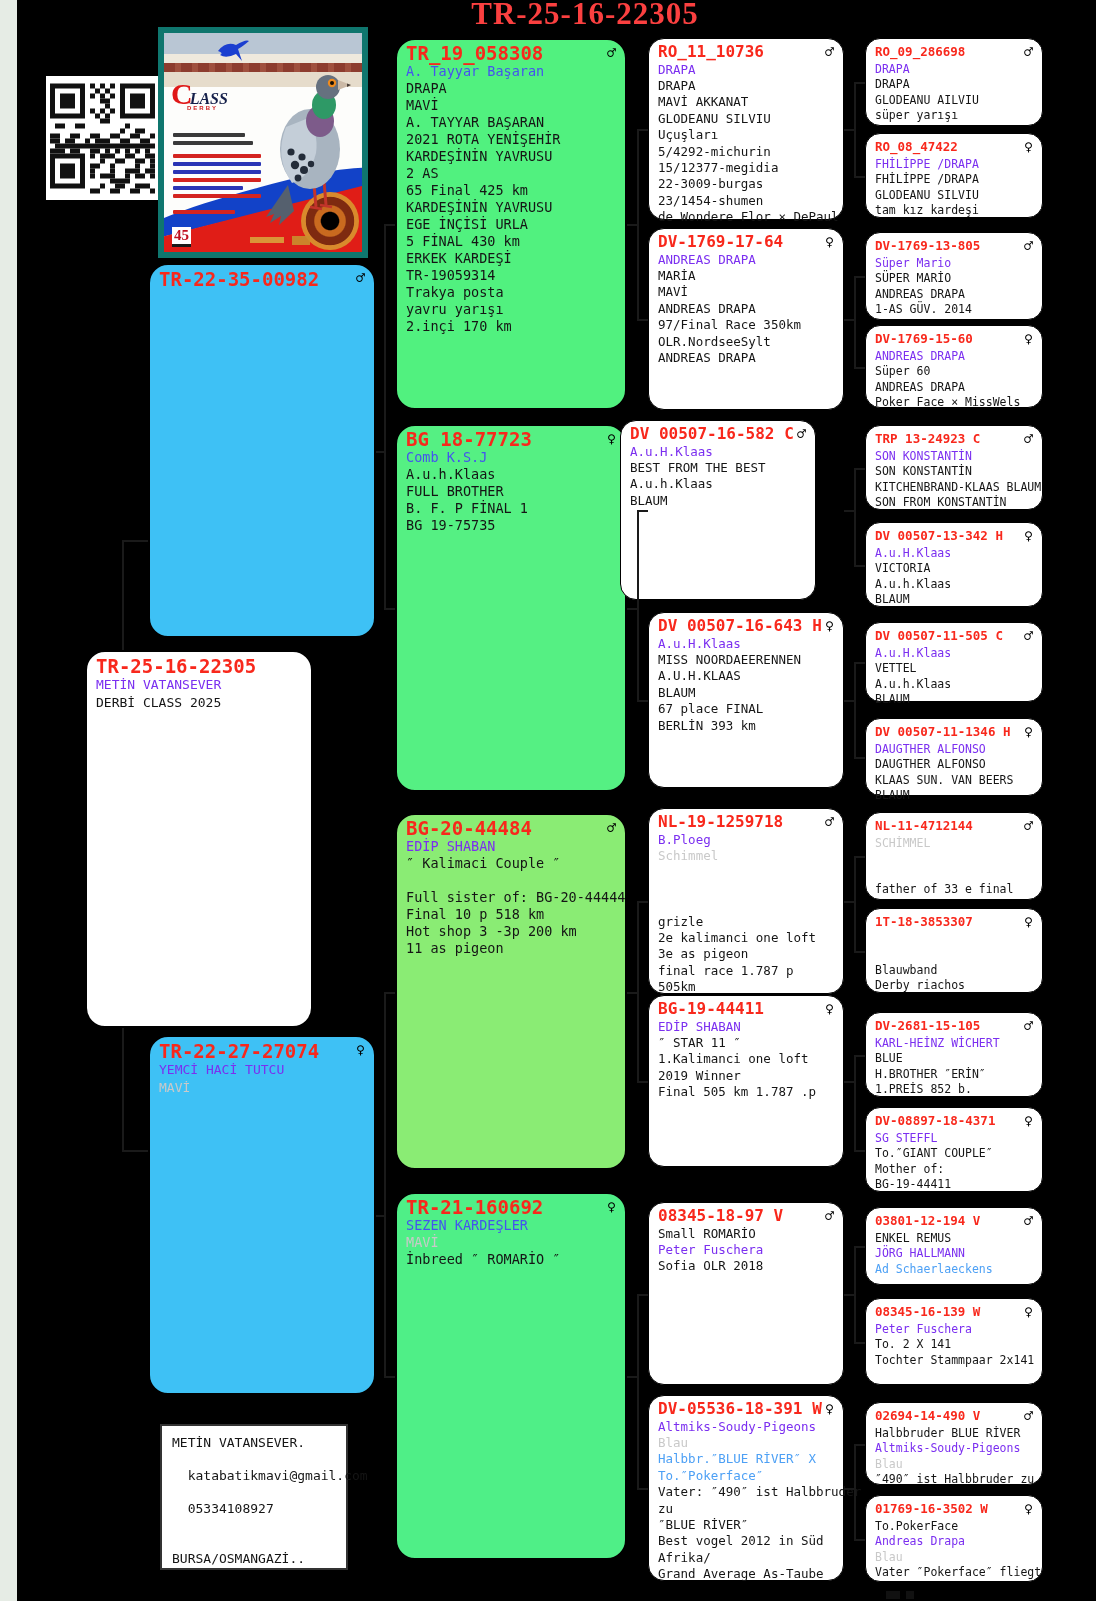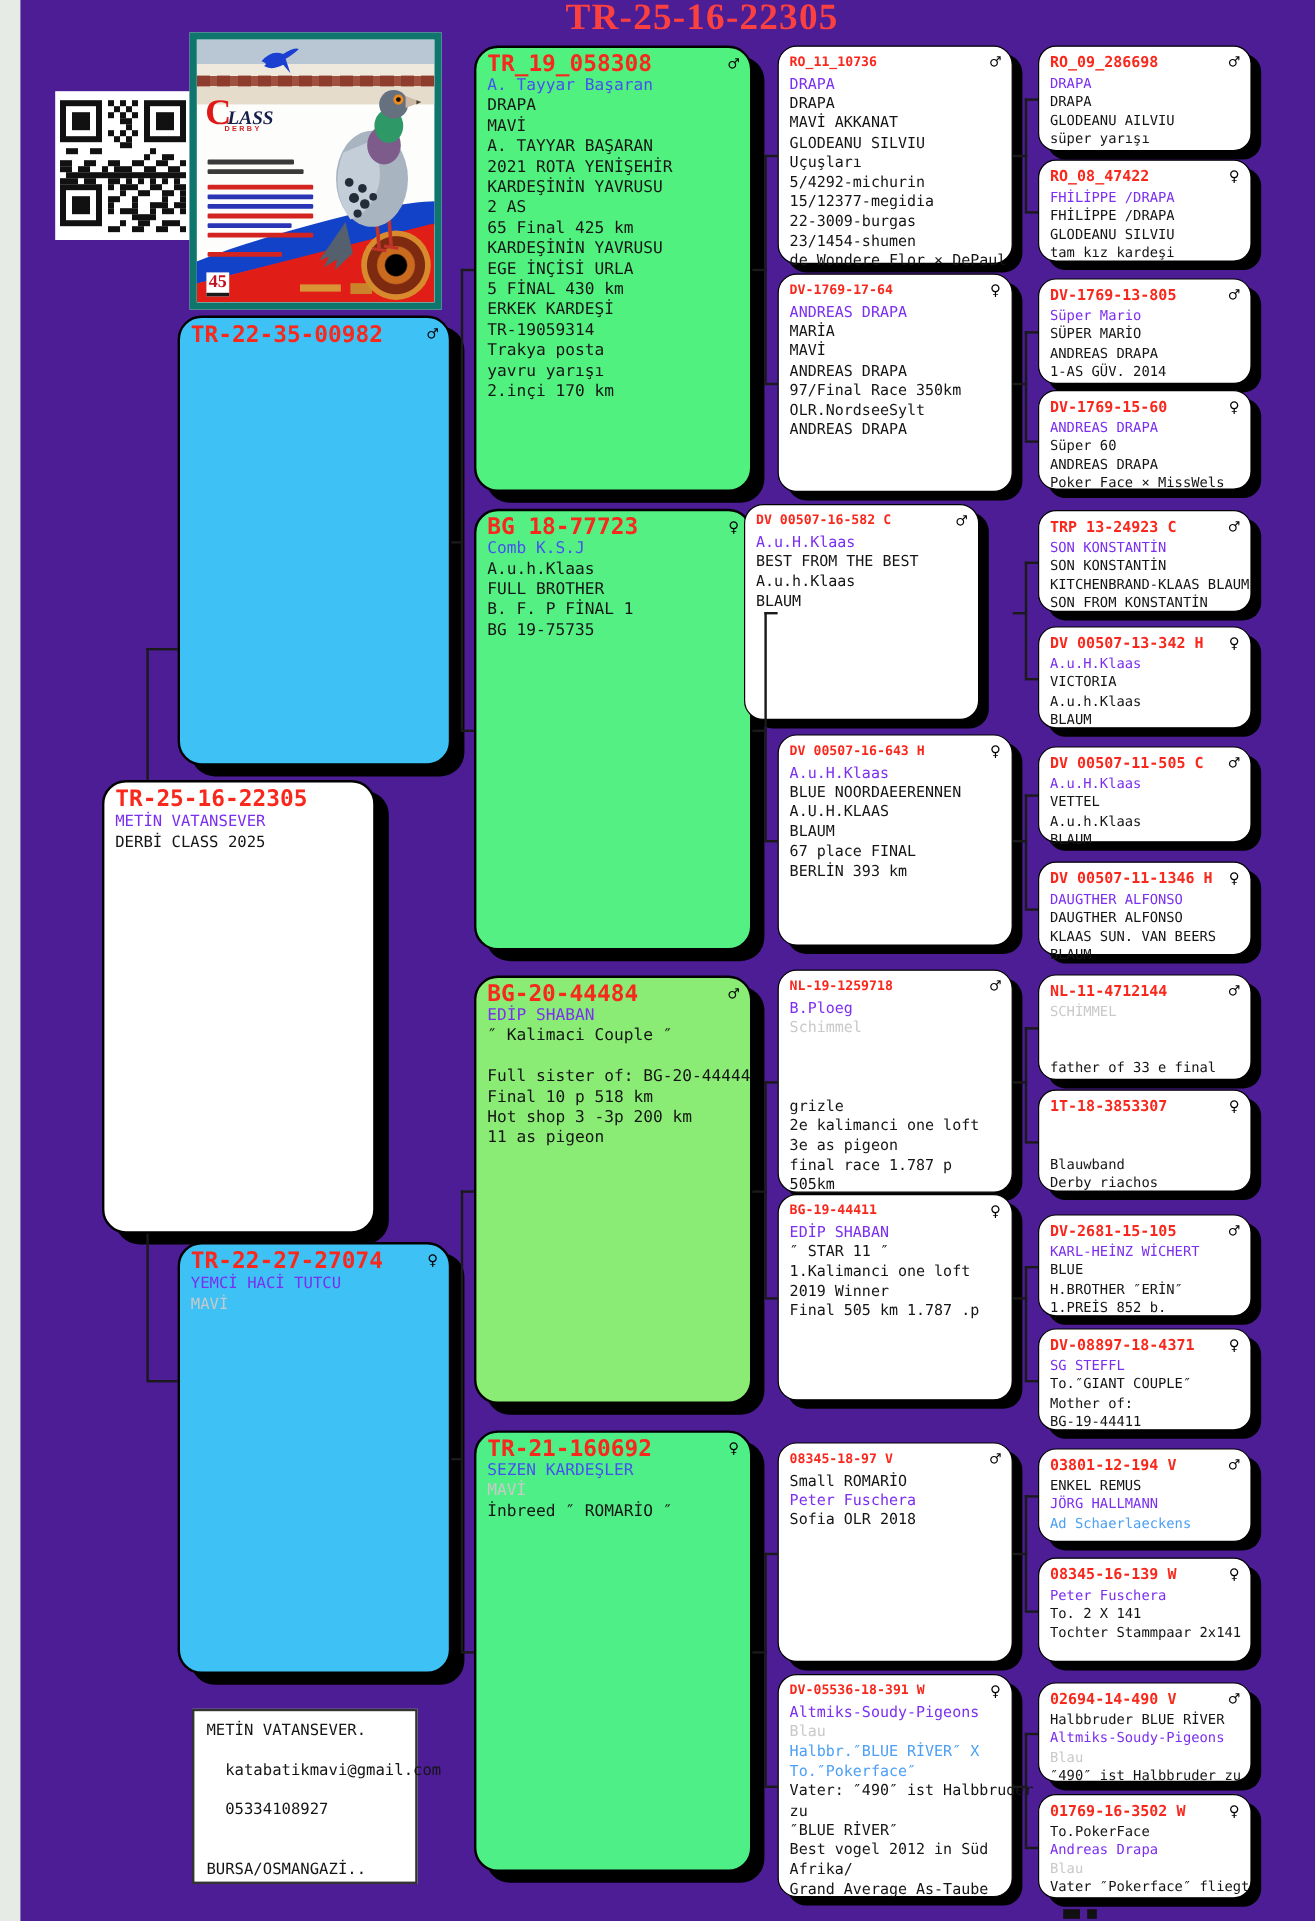--- a/index.html
+++ b/index.html
@@ -1,16 +1,16 @@
 <!DOCTYPE html>
 <html><head>
 <meta charset="utf-8">
 <style>
   html,body{margin:0;padding:0;background:#fff;}
-  #page{position:relative;width:1096px;height:1601px;background:#4c1d95;overflow:hidden;
+  #page{position:relative;width:1096px;height:1601px;background:#000000;overflow:hidden;
         font-family:"DejaVu Sans Mono", monospace;color:#151515;}
   #edge{position:absolute;left:0;top:0;bottom:0;width:17px;background:#e6ece5;}
   #title{position:absolute;left:420px;top:-4px;width:330px;text-align:center;
          font-family:"Liberation Serif", serif;font-size:31px;font-weight:bold;
          color:#fb4040;letter-spacing:1px;}
   
   .pbox{position:absolute;box-sizing:border-box;background:#fff;border:2px solid #000;
         padding:5px 5px 3px 9px;}
   .s1{font-size:13px;line-height:18px;border-radius:20px;box-shadow:11px 9px 0 #000;}
   .s2{font-size:13.5px;line-height:17px;border-radius:20px;box-shadow:10px 9px 0 #000;}
@@ -19,21 +19,21 @@
   .v-blue{background:#3ec1f5;}
   .v-subject{background:#ffffff;}
   .v-g1{background:#51f17f;}
   .v-g2{background:#55f083;}
   .v-g3{background:#8aec74;}
   .v-g4{background:#4fef87;}
   .v-white{background:#ffffff;}
   .boxhead{display:flex;justify-content:space-between;align-items:flex-start;margin-bottom:1px;}
   .ring{color:#f8281c;font-weight:bold;}
   .s1 .ring,.s2 .ring{font-size:19px;}
-  .s3 .ring{font-size:11px;}
+  .s3 .ring{font-size:16px;}
   .s4 .ring{font-size:12.5px;}
   .sex{color:#000;font-size:15px;line-height:1.1;padding-right:4px;}
   .ln{white-space:pre;}
   .ln:empty::after{content:"\a0";}
   .c-k{color:#151515}.c-p{color:#7b2ff0}.c-u{color:#4553ee}
   .c-b{color:#4da0f5}.c-g{color:#c9c9c9}
   
   .contact{position:absolute;box-sizing:border-box;background:#fff;border:2px solid #333;
            padding:9px 8px 4px 10px;font-size:13px;line-height:16.5px;}
   
@@ -416,21 +416,21 @@
         <div class="ln c-k">BLAUM</div>
       </div>
   </div>
   <div class="pbox s3 v-white" style="left: 648px; top: 612px; width: 196px; height: 176px;">
     <div class="boxhead">
         <span class="ring">DV 00507-16-643 H</span>
         <span class="sex">♀</span>
       </div>
     <div class="lines">
         <div class="ln c-p">A.u.H.Klaas</div>
-        <div class="ln c-k">BLUE NOORDAEERENNEN</div>
+        <div class="ln c-k">MISS NOORDAEERENNEN</div>
         <div class="ln c-k">A.U.H.KLAAS</div>
         <div class="ln c-k">BLAUM</div>
         <div class="ln c-k">67 place FINAL</div>
         <div class="ln c-k">BERLİN 393 km</div>
       </div>
   </div>
   <div class="pbox s3 v-white" style="left: 648px; top: 808px; width: 196px; height: 186px;">
     <div class="boxhead">
         <span class="ring">NL-19-1259718</span>
         <span class="sex">♂</span>

